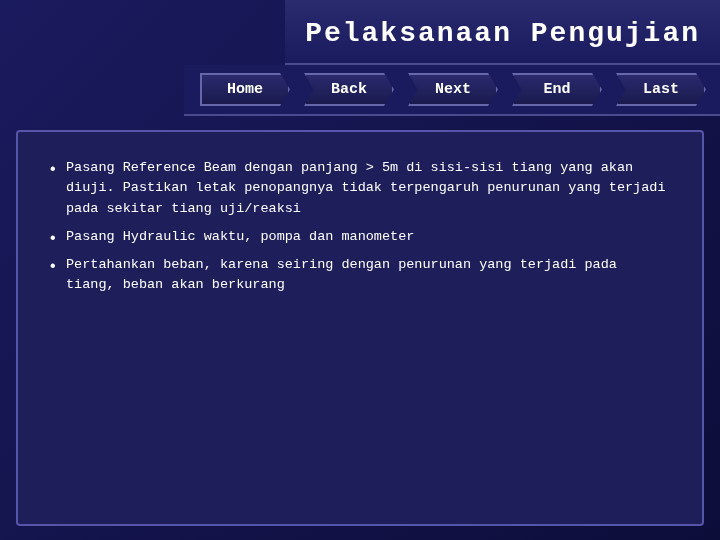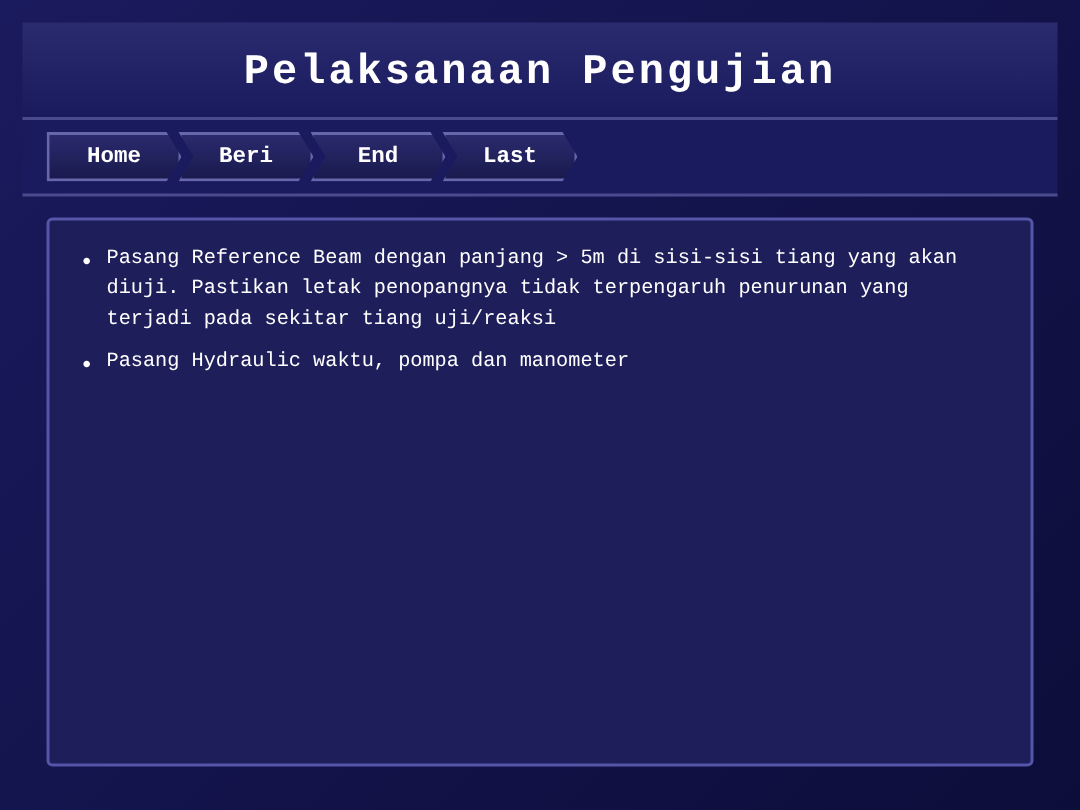--- a/index.html
+++ b/index.html
@@ -15,21 +15,22 @@
       font-family: 'Courier New', Courier, monospace;
       overflow: hidden;
     }
 
     .page-wrapper {
       width: 720px;
       height: 540px;
       background: linear-gradient(135deg, #1a1a5e 0%, #0d0d3a 100%);
       display: flex;
       flex-direction: column;
-      padding: 15px;
+      padding: 0;
+      align-items: flex-end;
     }
 
     .title-bar {
       background: linear-gradient(180deg, #2a2a6e 0%, #1a1a5e 100%);
       padding: 18px 20px 14px 20px;
       text-align: center;
       border-bottom: 2px solid #4a4a8e;
     }
 
     .title-bar h1 {
@@ -39,21 +40,21 @@
       font-weight: bold;
       letter-spacing: 2px;
     }
 
     .nav-bar {
       background: #1a1a5e;
       padding: 8px 16px;
       display: flex;
       flex-direction: row;
       align-items: center;
-      gap: 0;
+      gap: 16px;
       border-bottom: 2px solid #4a4a8e;
     }
 
     .nav-button {
       background: linear-gradient(180deg, #2a2a6e 0%, #1a1a4e 100%);
       color: #ffffff;
       border: 2px solid #6666aa;
       padding: 6px 22px;
       font-family: 'Courier New', Courier, monospace;
       font-size: 15px;
@@ -76,21 +77,21 @@
       background: #1e1e5a;
       border: 2px solid #5555aa;
       border-radius: 4px;
       padding: 16px 20px;
       overflow: hidden;
     }
 
     .bullet-list {
       list-style: none;
       padding: 0;
-      margin: 0;
+      margin: 10px;
     }
 
     .bullet-list li {
       color: #ffffff;
       font-family: 'Courier New', Courier, monospace;
       font-size: 13.5px;
       line-height: 1.5;
       margin-bottom: 8px;
       padding-left: 18px;
       position: relative;
@@ -112,24 +113,26 @@
 </head>
 <body>
 
 <div class="page-wrapper">
   <div class="title-bar">
     <h1>Pelaksanaan Pengujian</h1>
   </div>
 
   <div class="nav-bar">
     <button class="nav-button">Home</button>
-    <button class="nav-button">Beri</button>
+    <button class="nav-button">Back</button>
+    <button class="nav-button">Next</button>
     <button class="nav-button">End</button>
     <button class="nav-button">Last</button>
   </div>
 
   <div class="content-area">
     <ul class="bullet-list">
       <li>Pasang Reference Beam dengan panjang &gt; 5m di sisi-sisi tiang yang akan diuji. Pastikan letak penopangnya tidak terpengaruh penurunan yang terjadi pada sekitar tiang uji/reaksi</li>
       <li>Pasang Hydraulic waktu, pompa dan manometer</li>
+      <li>Pertahankan beban, karena seiring dengan penurunan yang terjadi pada tiang, beban akan berkurang</li>
     </ul>
   </div>
 </div>
 
 </body></html>

